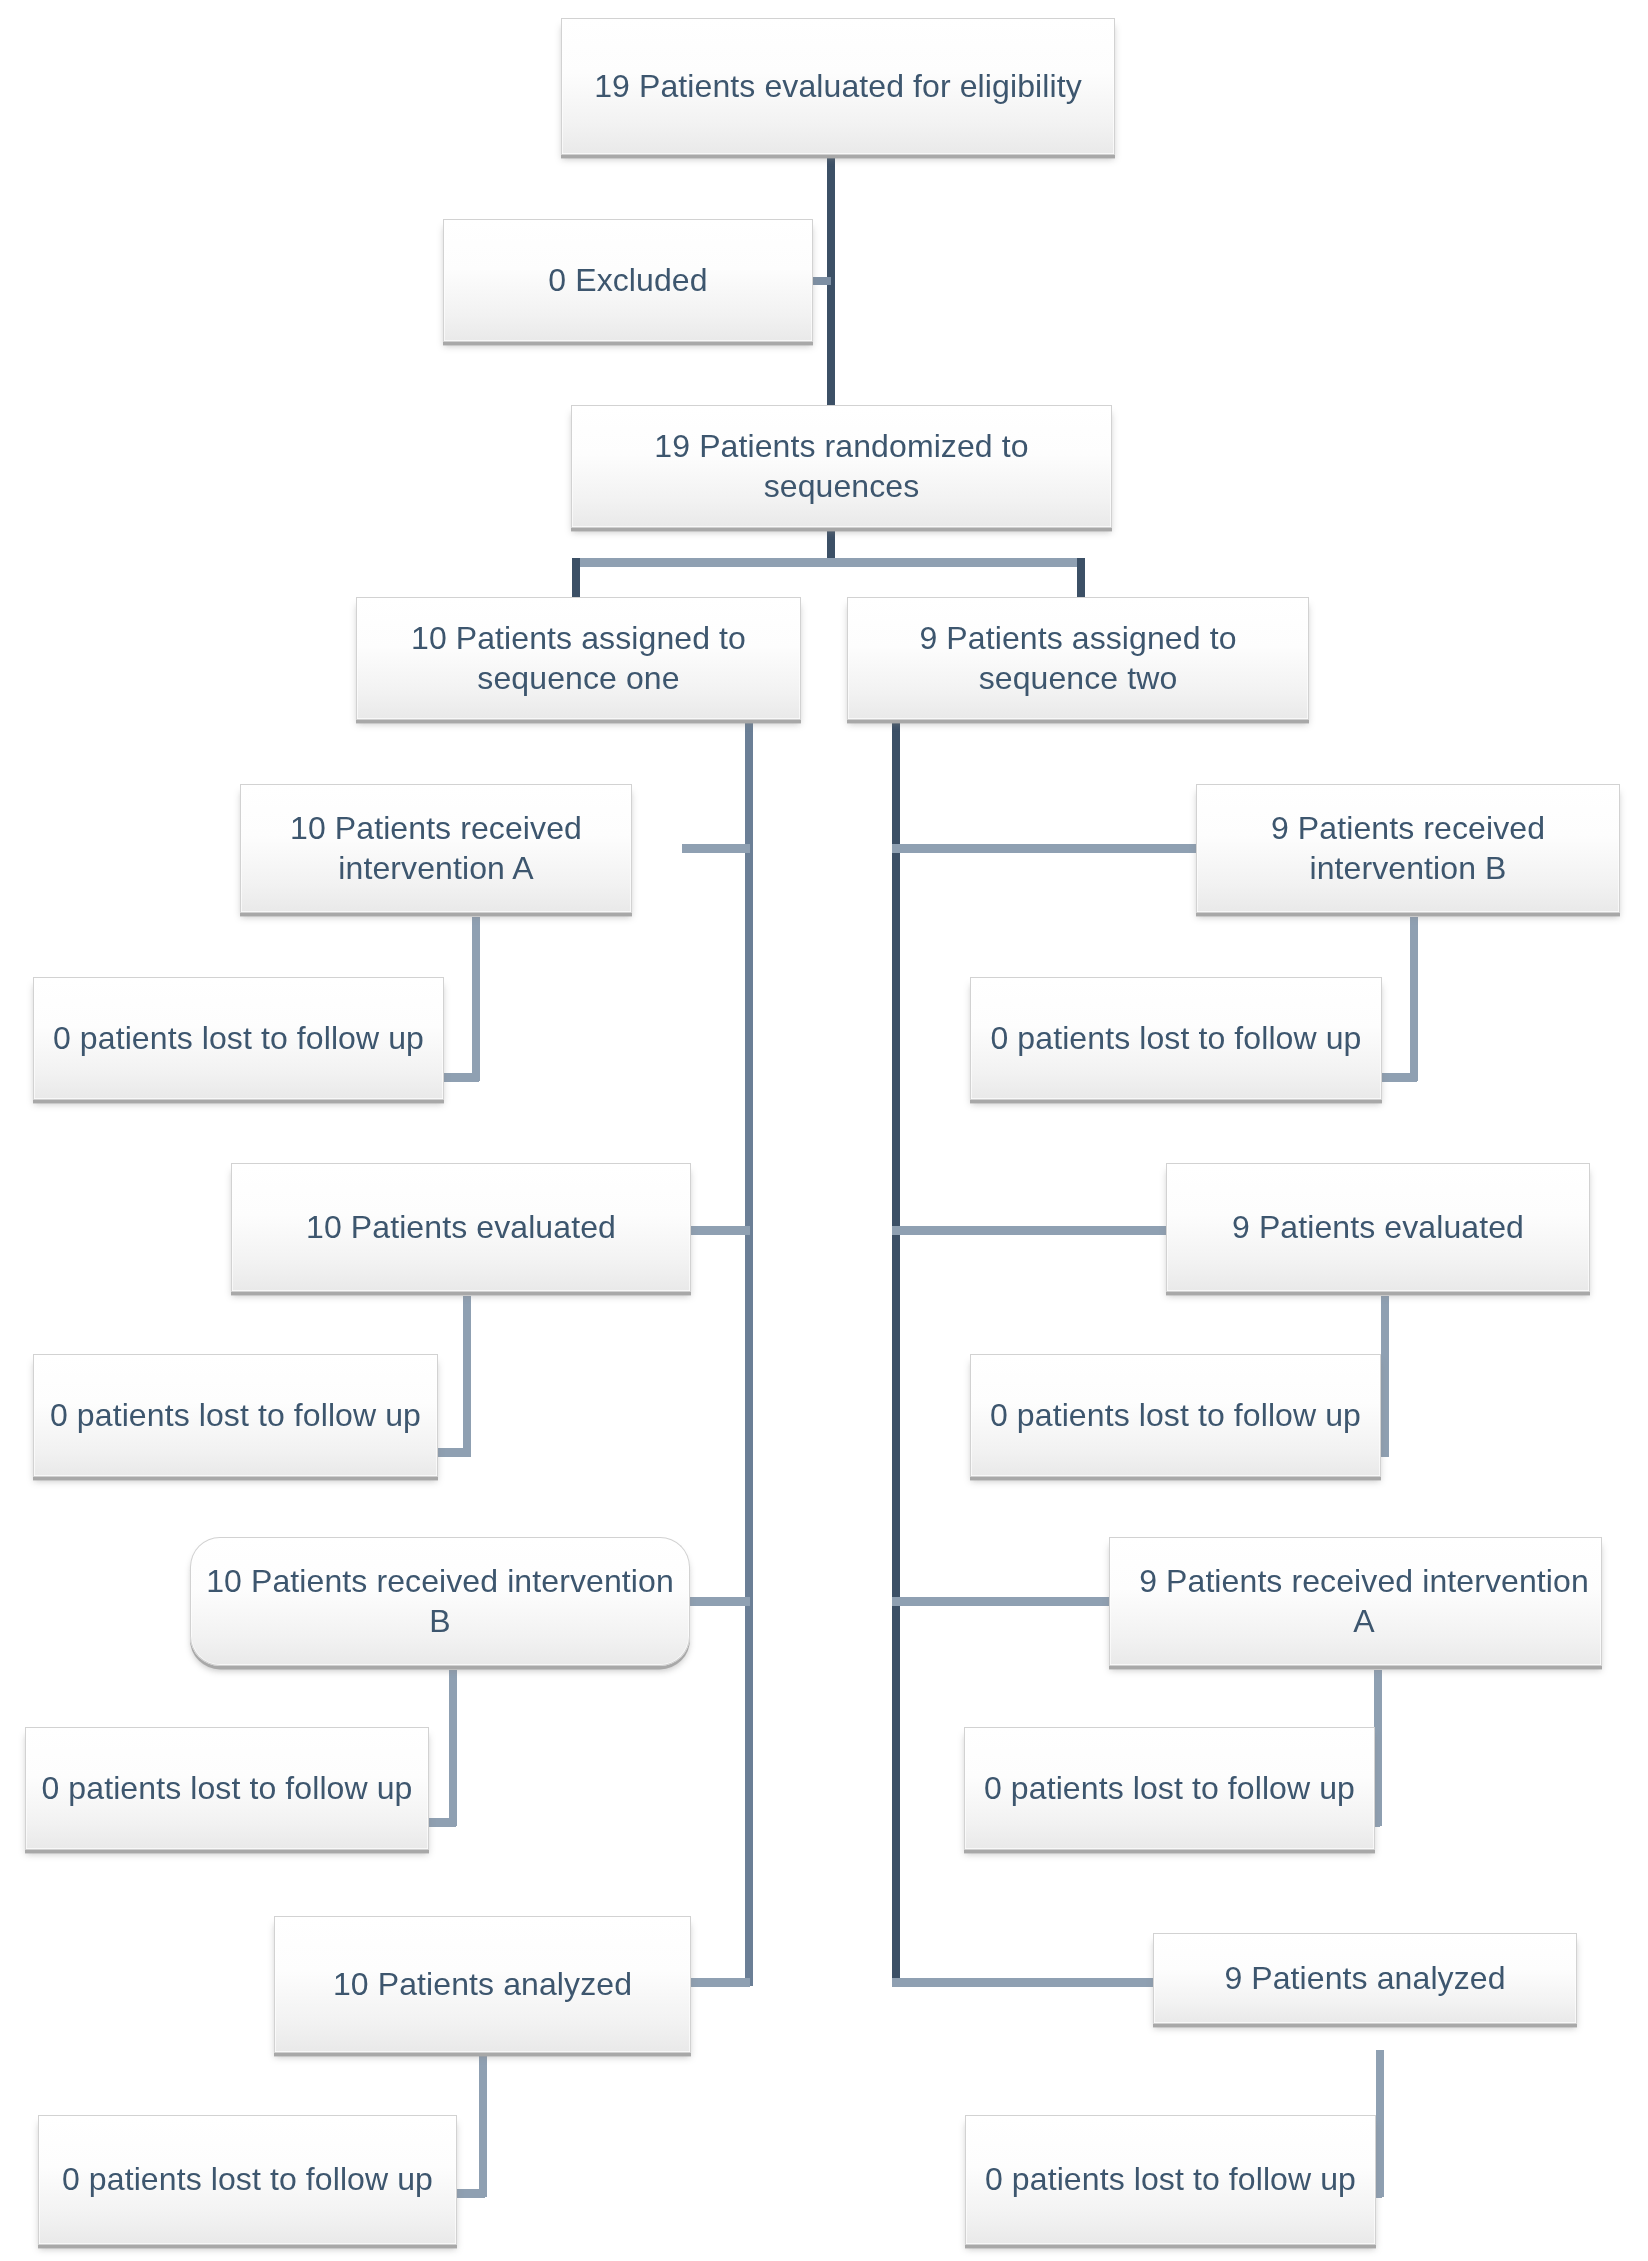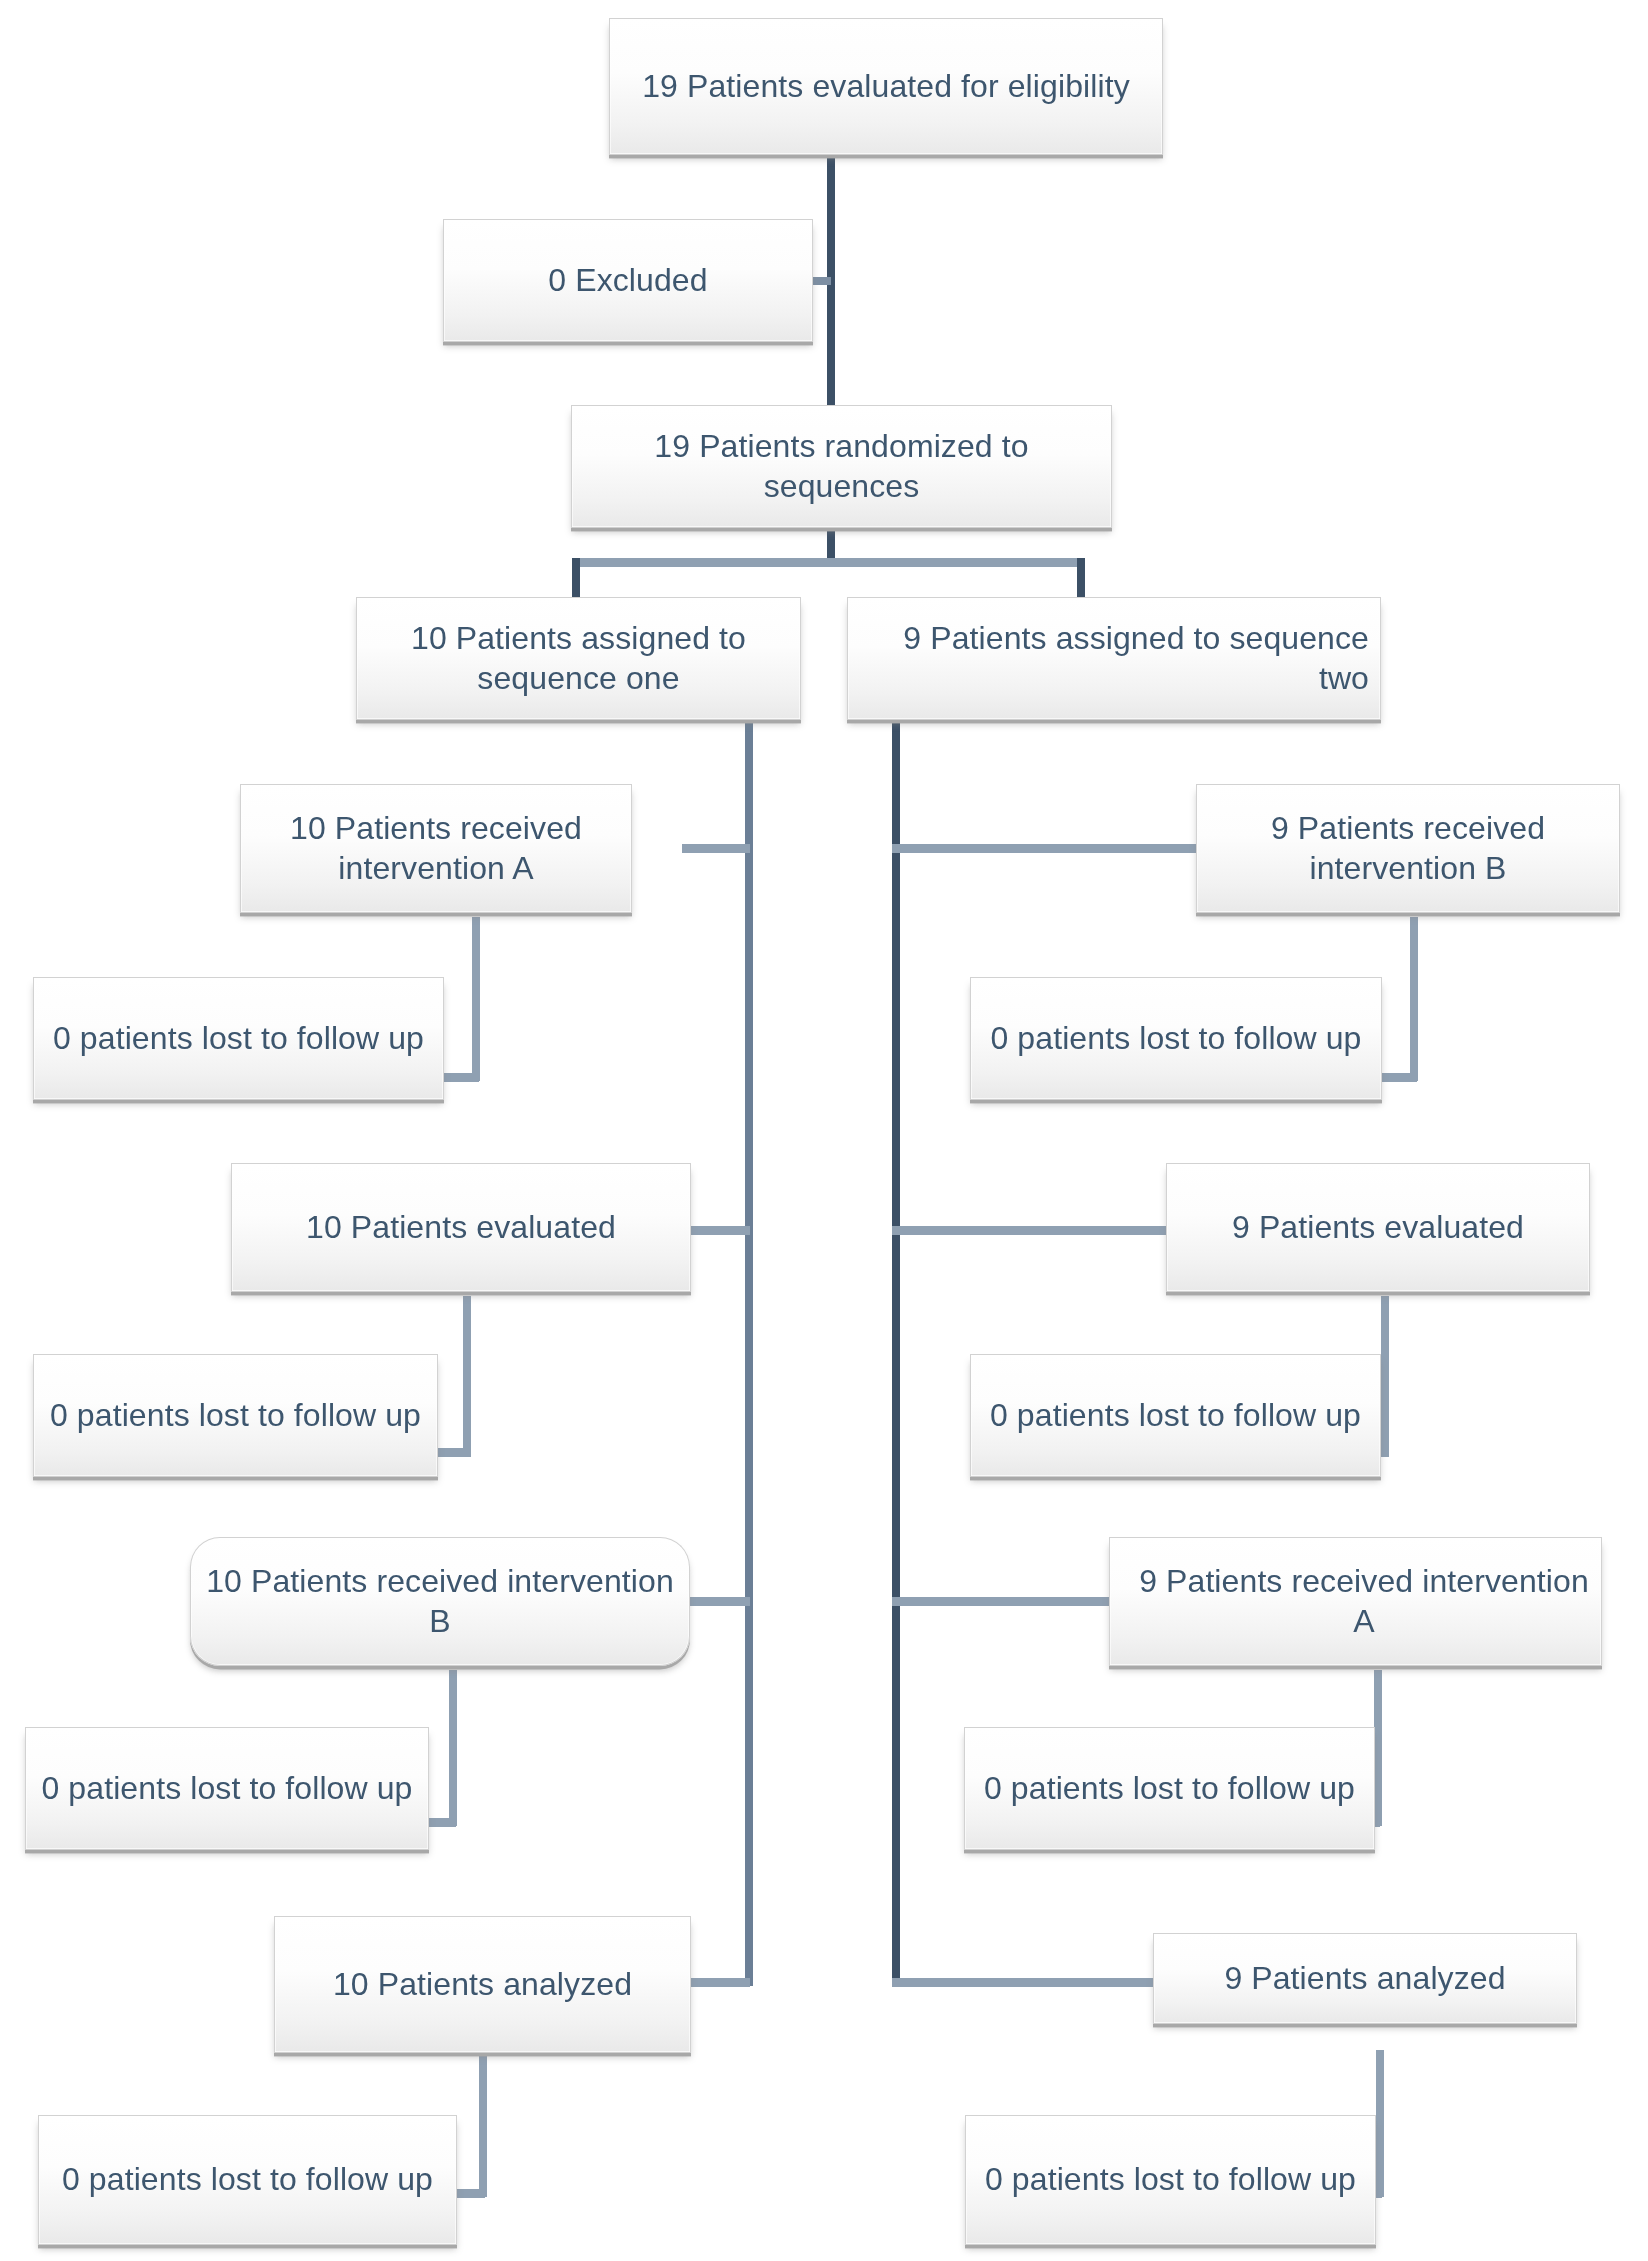--- a/index.html
+++ b/index.html
@@ -106,37 +106,37 @@
 
   <div class="conn v-light" style="left:1381px; top:1296px; height:161px;"></div>
   <div class="conn h-light" style="left:1340px; top:1448px; width:47px;"></div>
 
   <div class="conn v-light" style="left:1374px; top:1670px; height:156px;"></div>
   <div class="conn h-light" style="left:1333px; top:1818px; width:47px;"></div>
 
   <div class="conn v-light" style="left:1376px; top:2050px; height:147px;"></div>
   <div class="conn h-light" style="left:1335px; top:2189px; width:47px;"></div>
 
-  <div class="node" style="left:561px; top:18px; width:554px; height:137px;margin-left:48px;">
+  <div class="node" style="left:561px; top:18px; width:554px; height:137px;">
     <span class="txt">19 Patients evaluated for eligibility</span>
   </div>
 
   <div class="node" style="left:443px; top:219px; width:370px; height:123px;">
     <span class="txt">0 Excluded</span>
   </div>
 
   <div class="node" style="left:571px; top:405px; width:541px; height:123px;">
     <span class="txt">19 Patients randomized to sequences</span>
   </div>
 
   <div class="node" style="left:356px; top:597px; width:445px; height:123px;">
     <span class="txt">10 Patients assigned to sequence one</span>
   </div>
 
-  <div class="node" style="left:847px; top:597px; width:534px; height:123px;text-align:right;">
+  <div class="node" style="left:847px; top:597px; width:462px; height:123px;">
     <span class="txt">9 Patients assigned to sequence two</span>
   </div>
 
   <div class="node" style="left:240px; top:784px; width:392px; height:129px;">
     <span class="txt">10 Patients received intervention A</span>
   </div>
 
   <div class="node" style="left:33px; top:977px; width:411px; height:123px;">
     <span class="txt">0 patients lost to follow up</span>
   </div>

